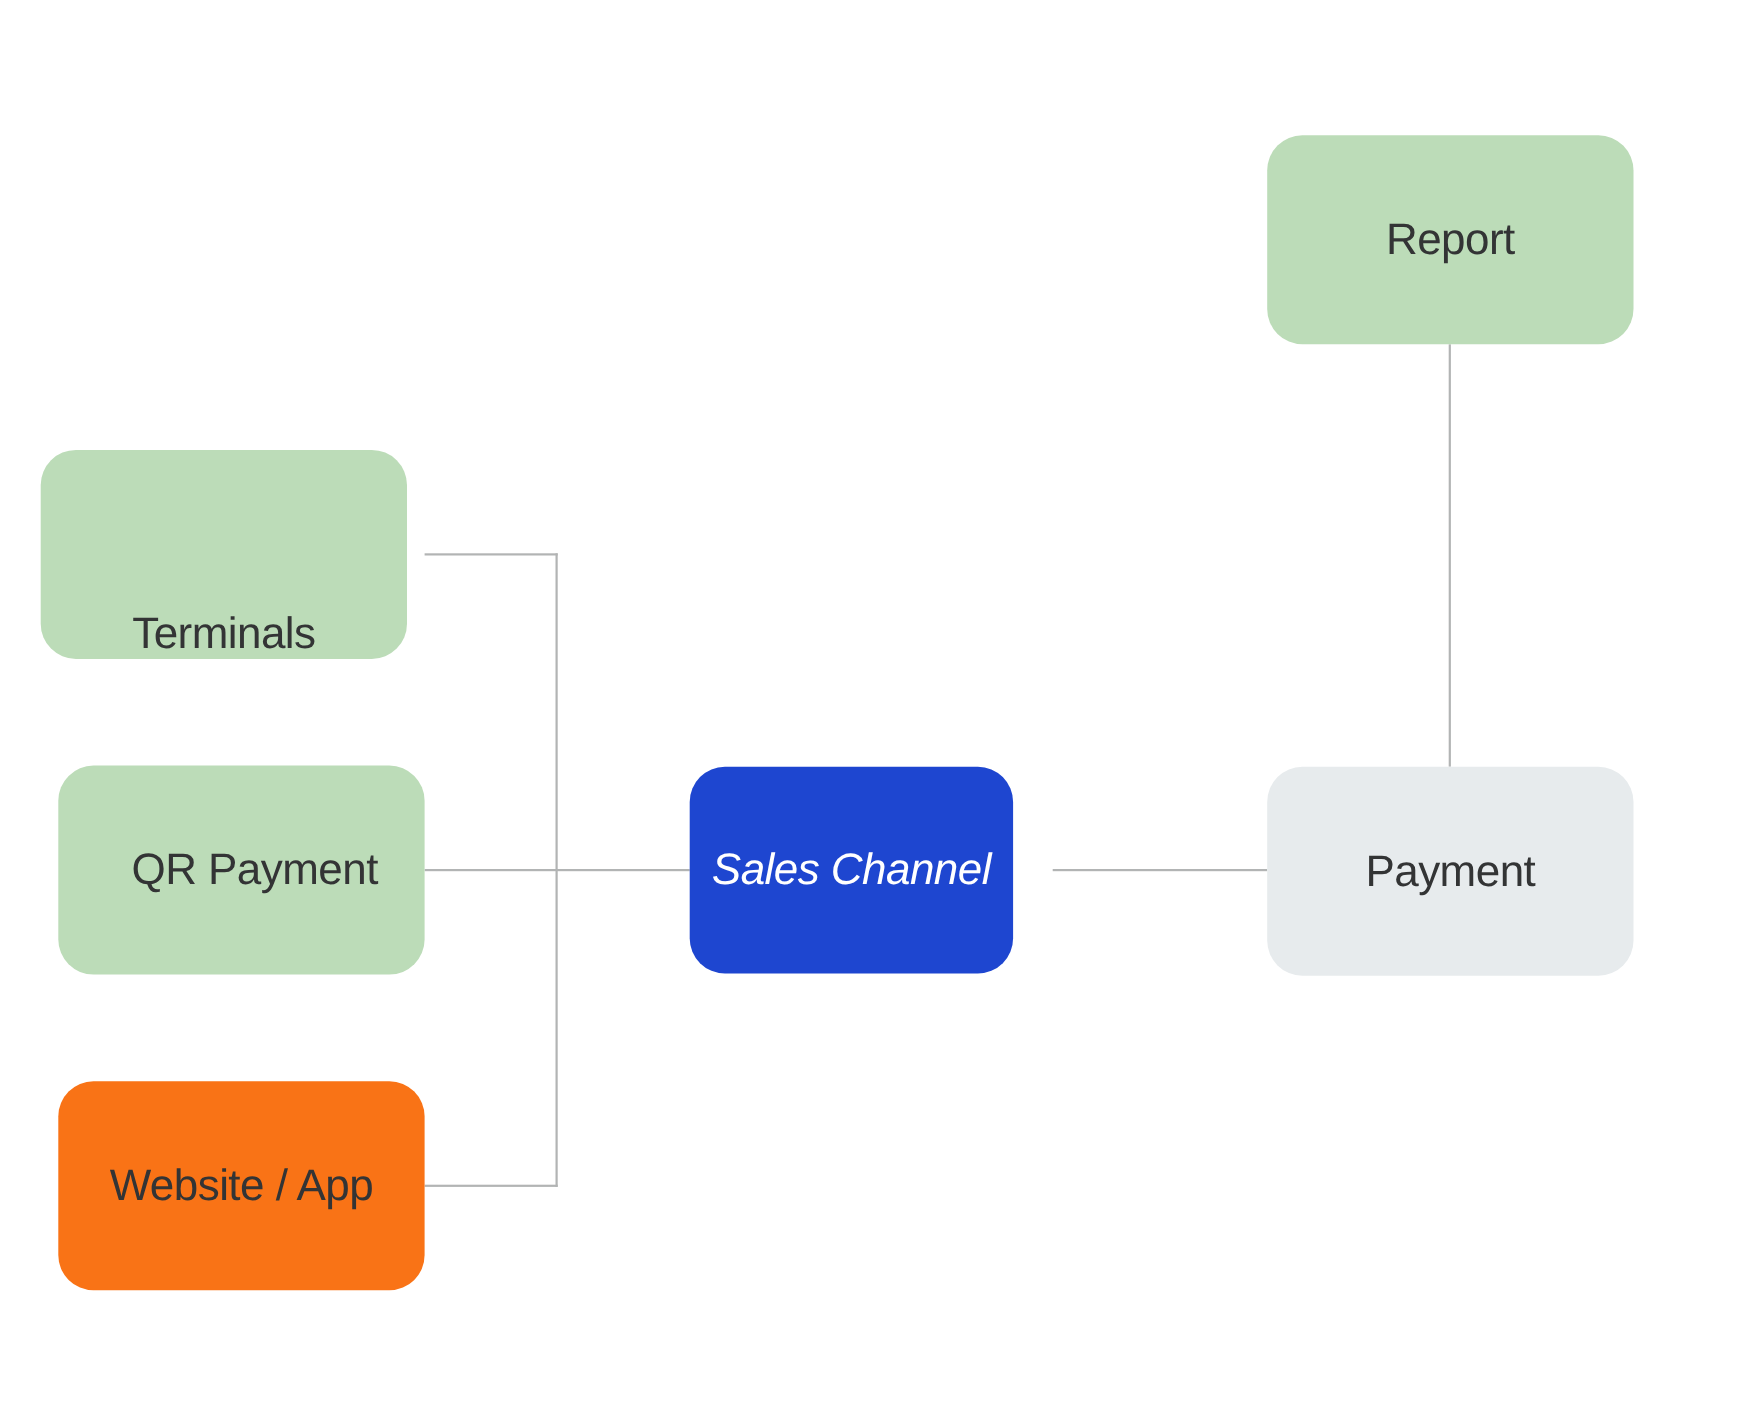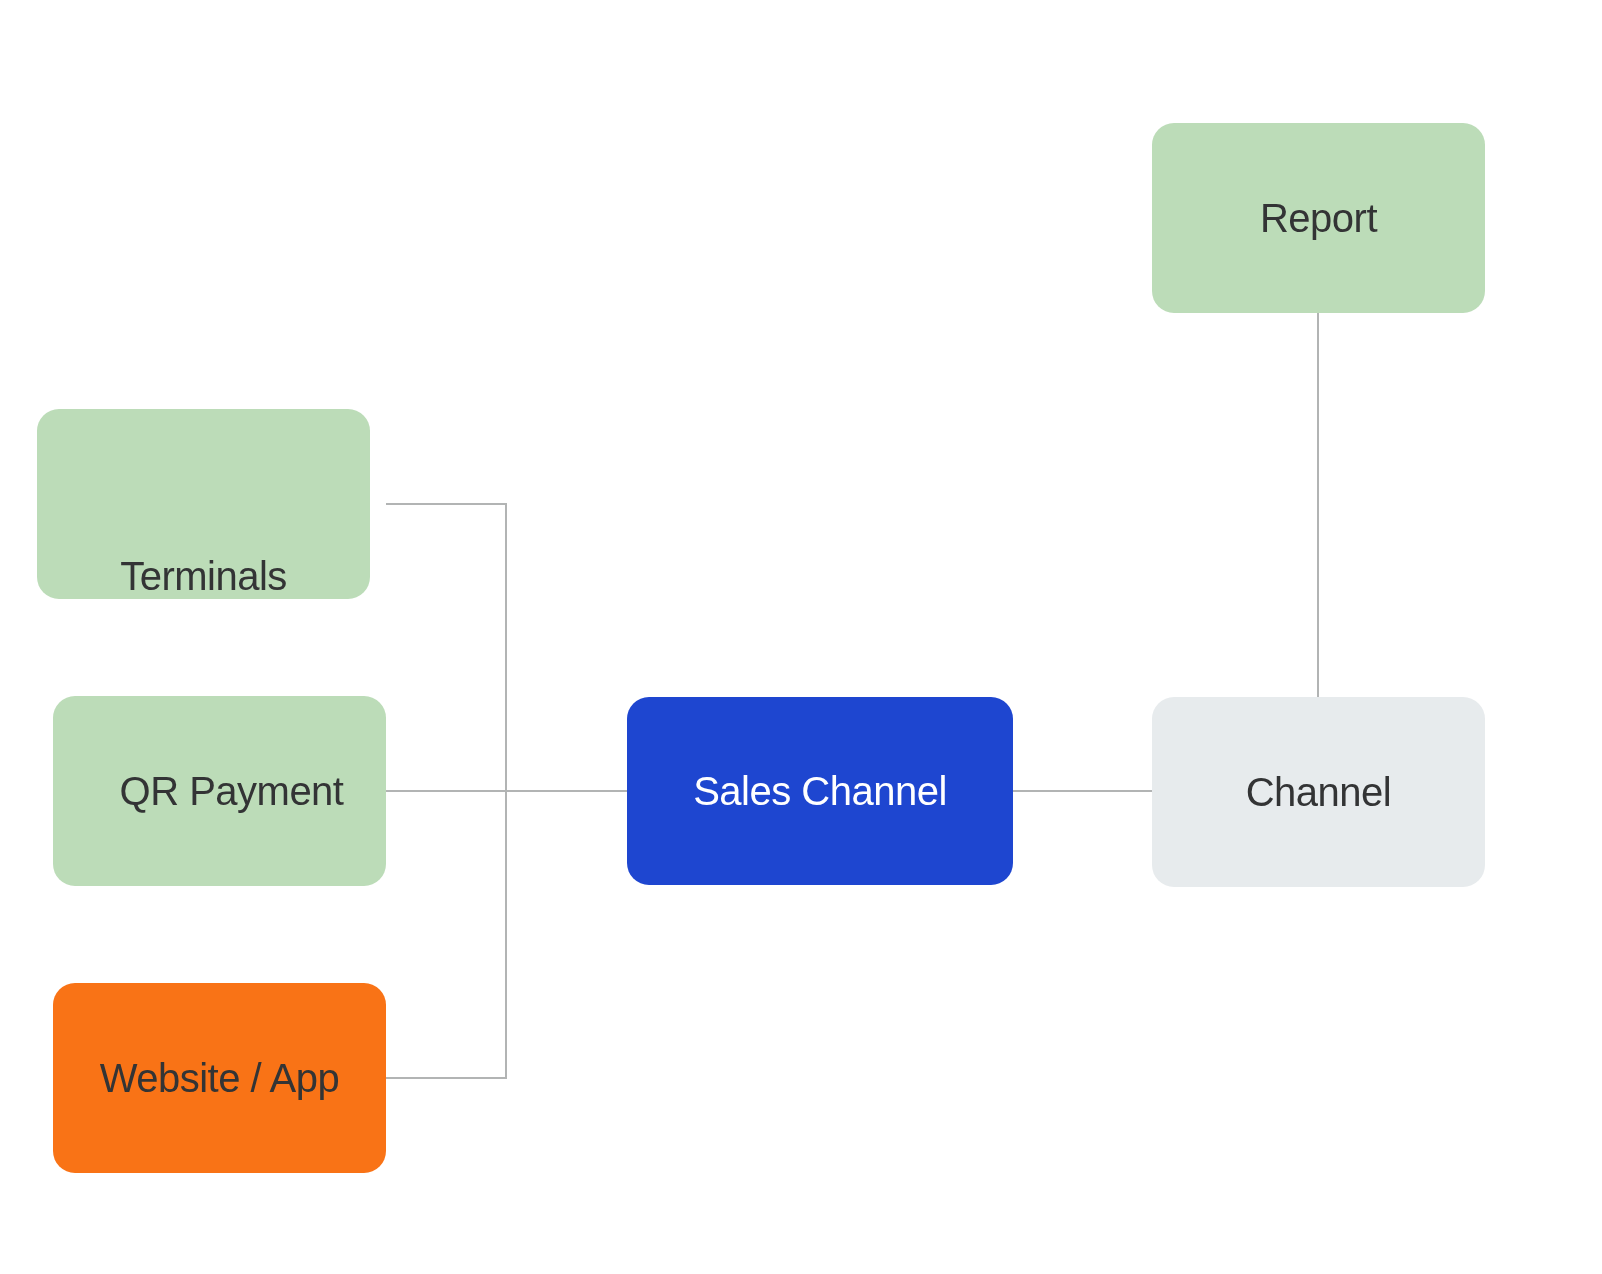--- a/index.html
+++ b/index.html
@@ -12,38 +12,38 @@
     position: relative;
     width: 1602px;
     height: 1274px;
     background: #ffffff;
     overflow: hidden;
   }
   .node {
     position: absolute;
     width: 333px;
     height: 190px;
-    border-radius: 22px;
+    border-radius: 32px;
     display: flex;
     align-items: center;
     justify-content: center;
     font-size: 40px;
     letter-spacing: -0.5px;
     color: #333435;
     box-sizing: border-box;
   }
   .node .label { white-space: nowrap; }
 
   #node-report      { left: 1152px; top: 123px;  background: #bcdcb8; }
   #node-terminals   { left: 37px;   top: 409px;  background: #bcdcb8; align-items: flex-end; }
   #node-qr-payment  { left: 53px;   top: 696px;  background: #bcdcb8; }
   #node-website-app { left: 53px;   top: 983px;  background: #bcdcb8; }
   #node-sales-channel {
-    left: 627px; top: 697px; width: 386px; height: 188px;
-    background: #1e46d0; color: #ffffff;
+    left: 627px; top: 697px; width: 294px; height: 188px;
+    background: #1e46d0; color: #ffffff; font-style: italic;
   }
   #node-payout      { left: 1152px; top: 697px;  background: #e7ebed; }
 
   .edge {
     position: absolute;
     background: #b2b4b4;
   }
   
   #edge-terminals-h    { left: 386px;  top: 503px;  width: 121px; height: 2px; }
   #edge-qr-payment-h   { left: 386px;  top: 790px;  width: 241px; height: 2px; }
@@ -78,16 +78,16 @@
 
   <div class="node" id="node-website-app" style="background: #f97316; color: rgb(51, 52, 53);">
     <span class="label">Website / App</span>
   </div>
 
   <div class="node" id="node-sales-channel" style="background: rgb(30, 70, 208); color: rgb(255, 255, 255);">
     <span class="label">Sales Channel</span>
   </div>
 
   <div class="node" id="node-payout" style="background: rgb(231, 235, 237); color: rgb(51, 52, 53);">
-    <span class="label">Channel</span>
+    <span class="label">Payment</span>
   </div>
 
 </div>
 
 </body></html>

